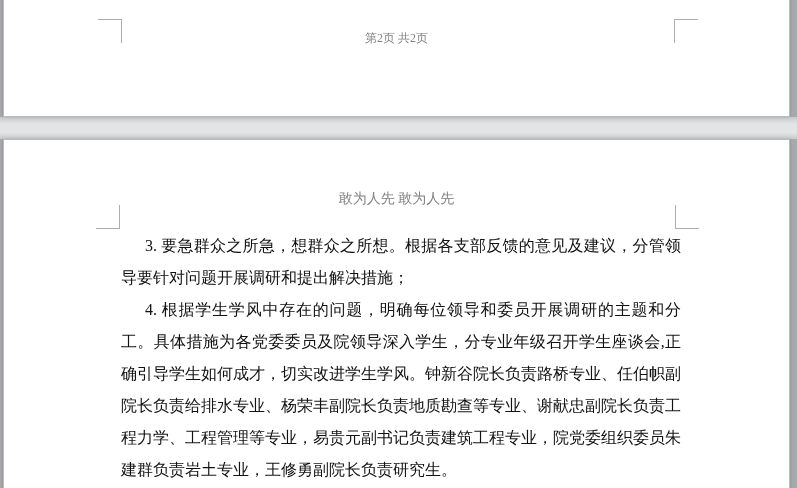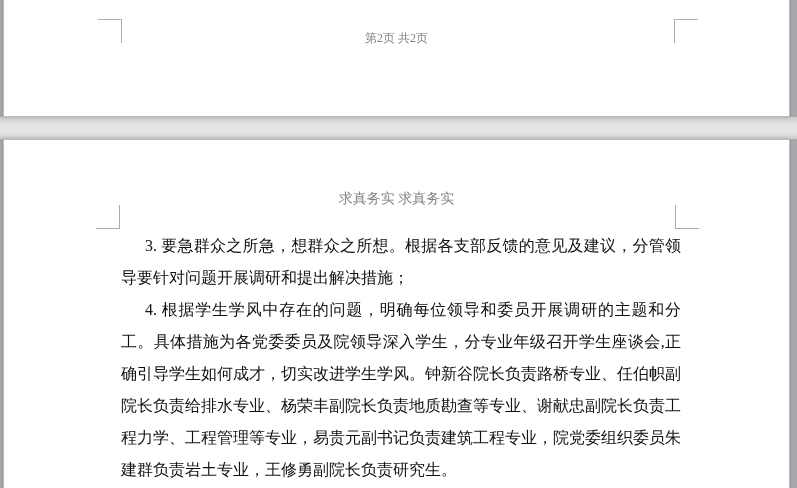--- a/index.html
+++ b/index.html
@@ -58,21 +58,21 @@
 
   <div class="page page-prev"></div>
 
   <div class="page page-curr"></div>
 
   <div class="overlay mark mark-tr" style="left:98px;top:19px;"></div>
   <div class="overlay mark mark-tl" style="left:674px;top:19px;"></div>
 
   <div class="overlay hf-text footer-prev">第2页 共2页</div>
 
-  <div class="overlay hf-text header-curr">求真务实 求真务实</div>
+  <div class="overlay hf-text header-curr">敢为人先 敢为人先</div>
 
   <div class="overlay mark mark-br" style="left:96px;top:205px;"></div>
   <div class="overlay mark mark-bl" style="left:675px;top:205px;"></div>
 
   <div class="overlay body-text">
     <p>3. 要急群众之所急，想群众之所想。根据各支部反馈的意见及建议，分管领导要针对问题开展调研和提出解决措施；</p>
     <p>4. 根据学生学风中存在的问题，明确每位领导和委员开展调研的主题和分工。具体措施为各党委委员及院领导深入学生，分专业年级召开学生座谈会,正确引导学生如何成才，切实改进学生学风。钟新谷院长负责路桥专业、任伯帜副院长负责给排水专业、杨荣丰副院长负责地质勘查等专业、谢献忠副院长负责工程力学、工程管理等专业，易贵元副书记负责建筑工程专业，院党委组织委员朱建群负责岩土专业，王修勇副院长负责研究生。</p>
   </div>
 
 </div>

